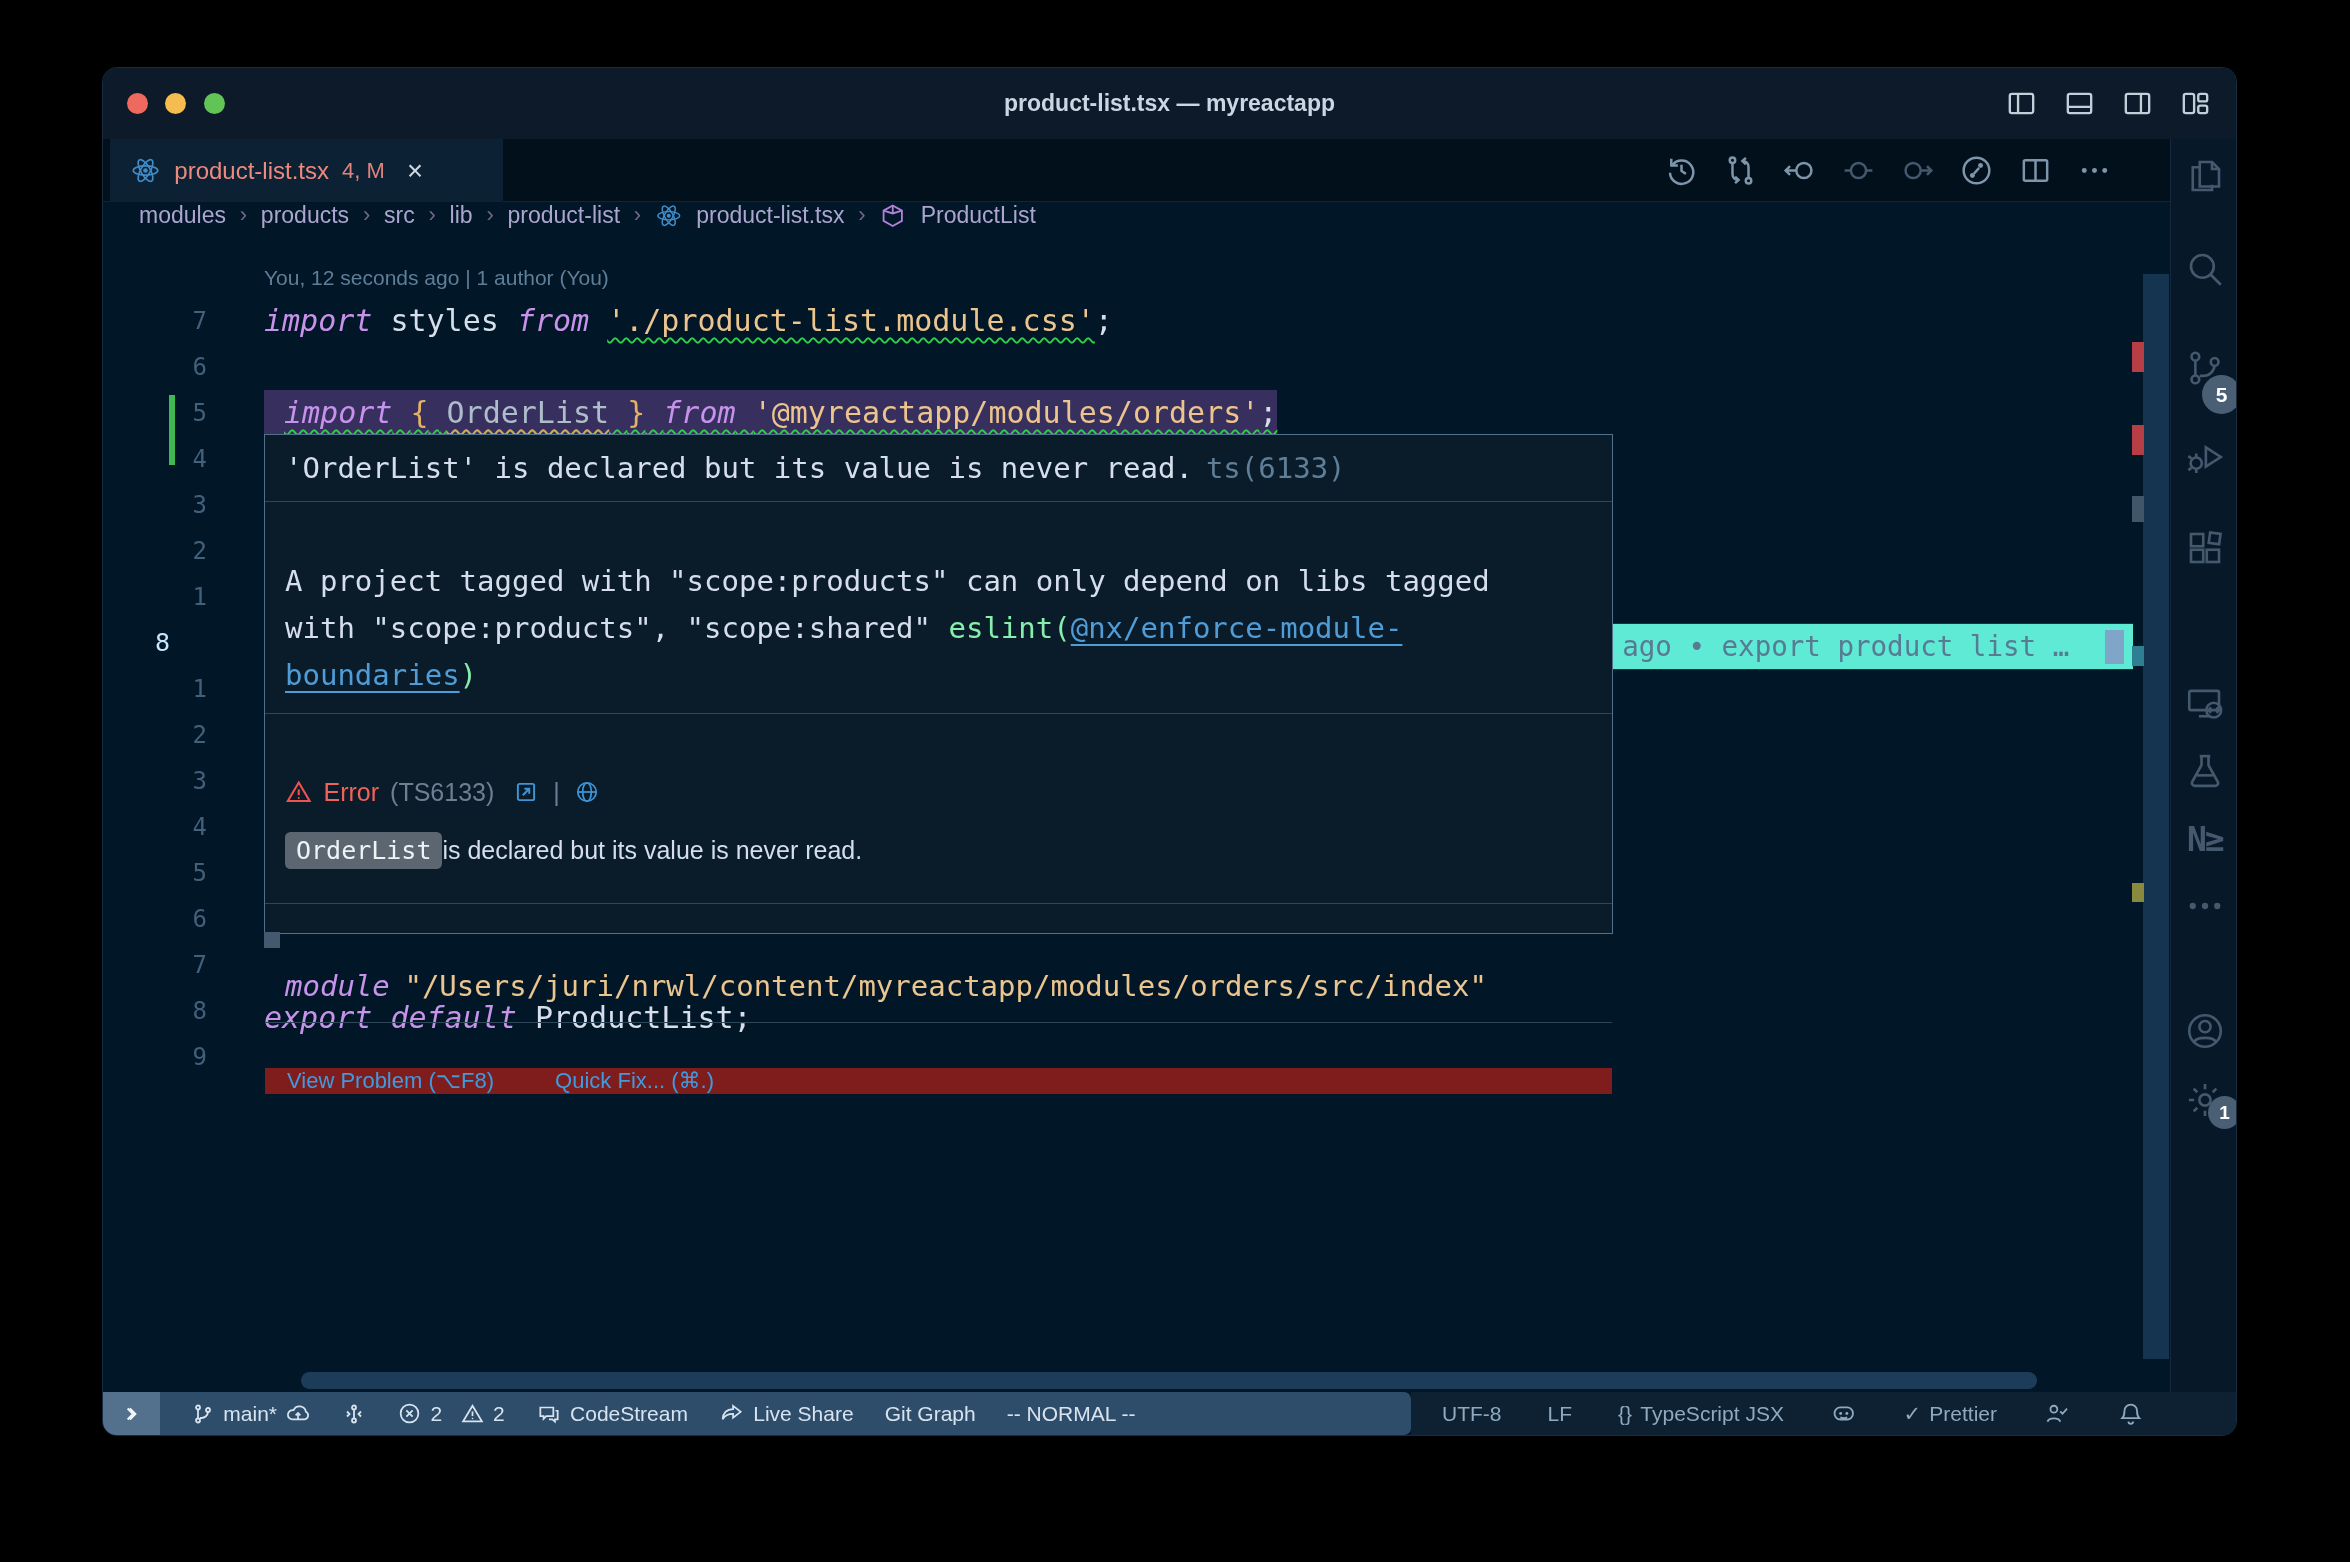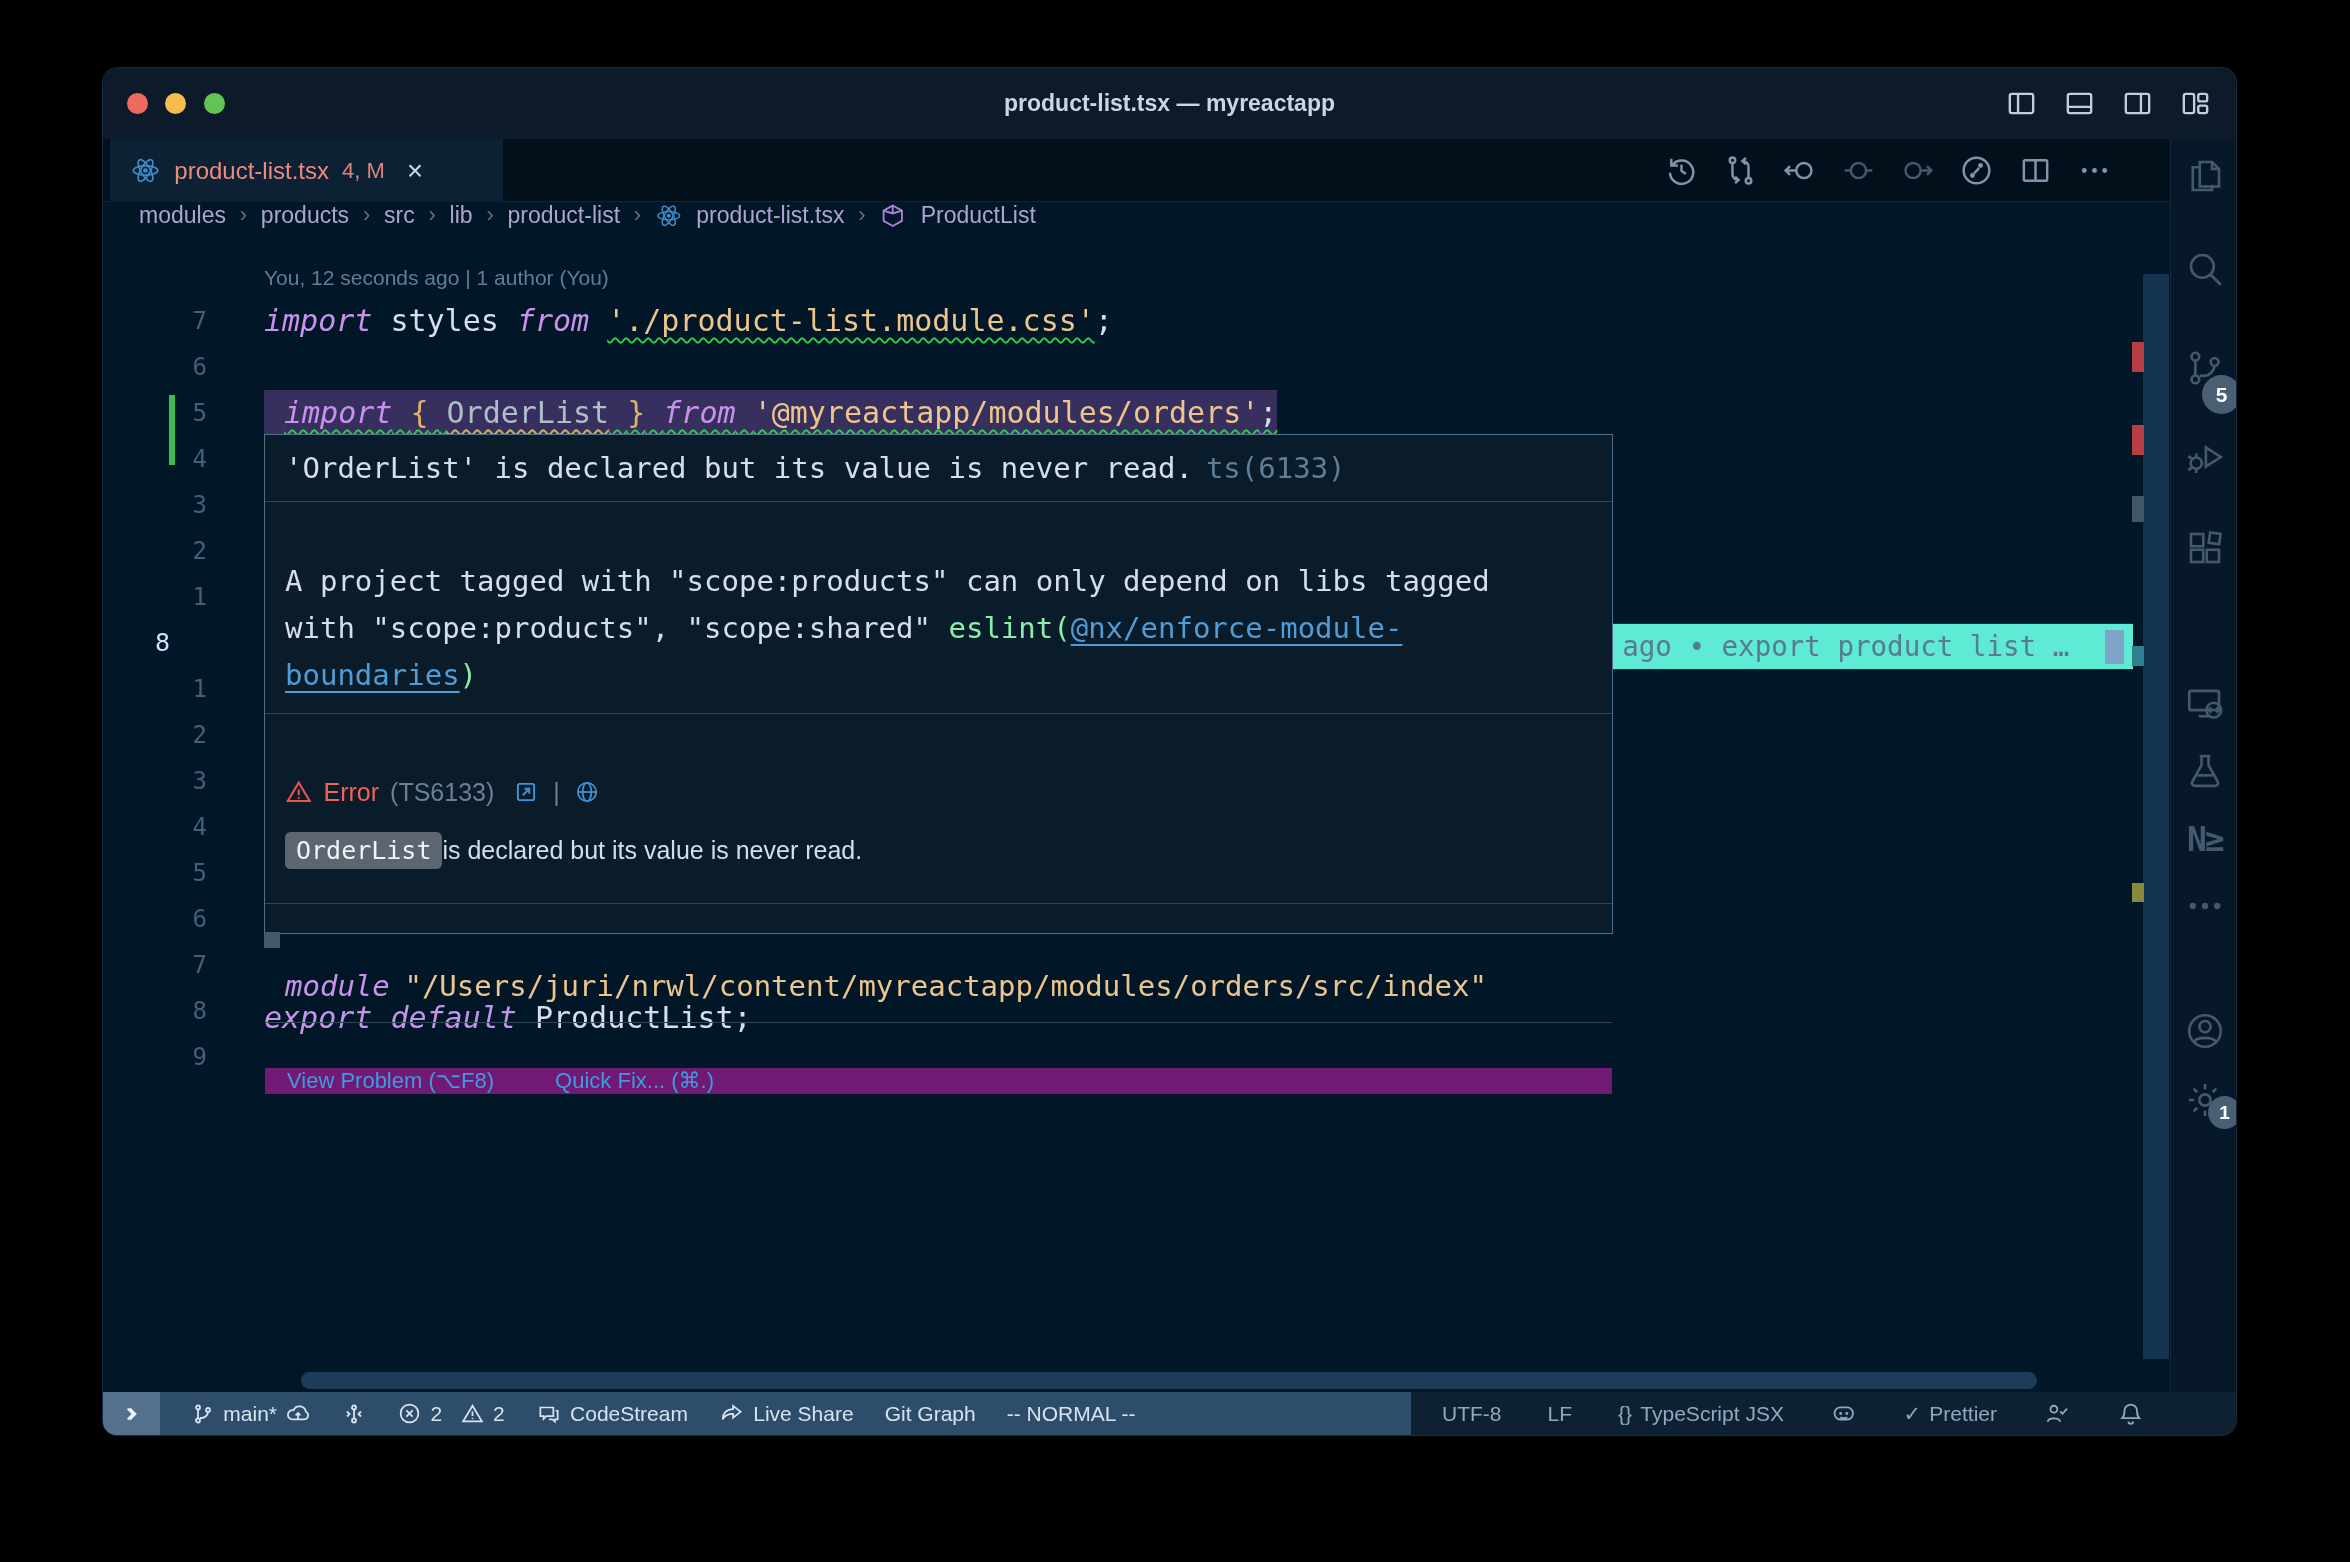--- a/index.html
+++ b/index.html
@@ -76,21 +76,21 @@
   .err-label{color:#f0635a;}
   .err-code{color:#6b8093;}
   .pipe{color:#6b8093;margin:0 3.7px;}
   .tt-chiprow{display:flex;align-items:center;font-family:"Liberation Sans",sans-serif;font-size:25px;
     color:#d6deeb;margin-top:7.3px;}
   .chip{font-family:"DejaVu Sans Mono",monospace;font-size:25px;background:#5b6670;color:#eef3f8;
     border-radius:5.5px;padding:3.7px 11px;}
   .tt-r5{height:73px;display:flex;align-items:center;padding:0 20px;border-bottom:0.9px solid #2f4759;
     flex:none;white-space:pre;}
   .tt-path{color:#ecc48d;margin-left:14.7px;}
-  .tt-footer{flex:1;background:#701a75;display:flex;align-items:center;gap:61px;padding:0 22px;
+  .tt-footer{flex:1;background:#7f1d1d;display:flex;align-items:center;gap:61px;padding:0 22px;
     font-family:"Liberation Sans",sans-serif;font-size:22px;color:#3f9be0;}
   .tt-action{cursor:pointer;}
   .grip{position:absolute;left:161px;top:864px;width:15.6px;height:15.6px;background:#44596e;z-index:6;}
 
   
   .vslider{position:absolute;left:2040px;top:206px;width:26px;height:1085px;background:#14344f;}
   .mark{position:absolute;left:2029px;width:12px;}
   .m1{top:274px;height:30px;background:#b63e44;}
   .m2{top:357px;height:30px;background:#b63e44;}
   .m3{top:428px;height:26px;background:#42566a;}
@@ -106,21 +106,21 @@
   .badge{position:absolute;border-radius:50%;background:#4a5f73;color:#fff;text-align:center;
     font-weight:bold;}
   .badge5{left:31px;top:236px;width:39px;height:39px;line-height:39px;font-size:21px;}
   .badge1{left:37px;top:957px;width:33px;height:33px;line-height:33px;font-size:19px;}
   .nx-glyph{font-family:"DejaVu Sans Mono",monospace;font-size:33px;font-weight:bold;color:#44596e;
     letter-spacing:-1.8px;}
 
   
   .statusbar{position:absolute;left:0;top:1324px;width:2135px;height:43px;display:flex;font-size:21px;}
   .sb-left{width:1308px;flex:none;background:#2e4d6b;display:flex;align-items:center;gap:31px;
-    color:#d7e4f0;}
+    color:#d7e4f0;border-radius:7px;}
   .remote-box{width:57px;height:43px;background:#53718d;display:flex;align-items:center;
     justify-content:center;flex:none;color:#f0f5fa;}
   .sbg{display:flex;align-items:center;gap:8.3px;white-space:nowrap;}
   .sb-right{flex:1;background:#0d2133;display:flex;align-items:center;gap:46px;padding-left:31px;
     color:#8fa9bf;}
 </style>
 </head>
 <body>
 
 <div class="window">

